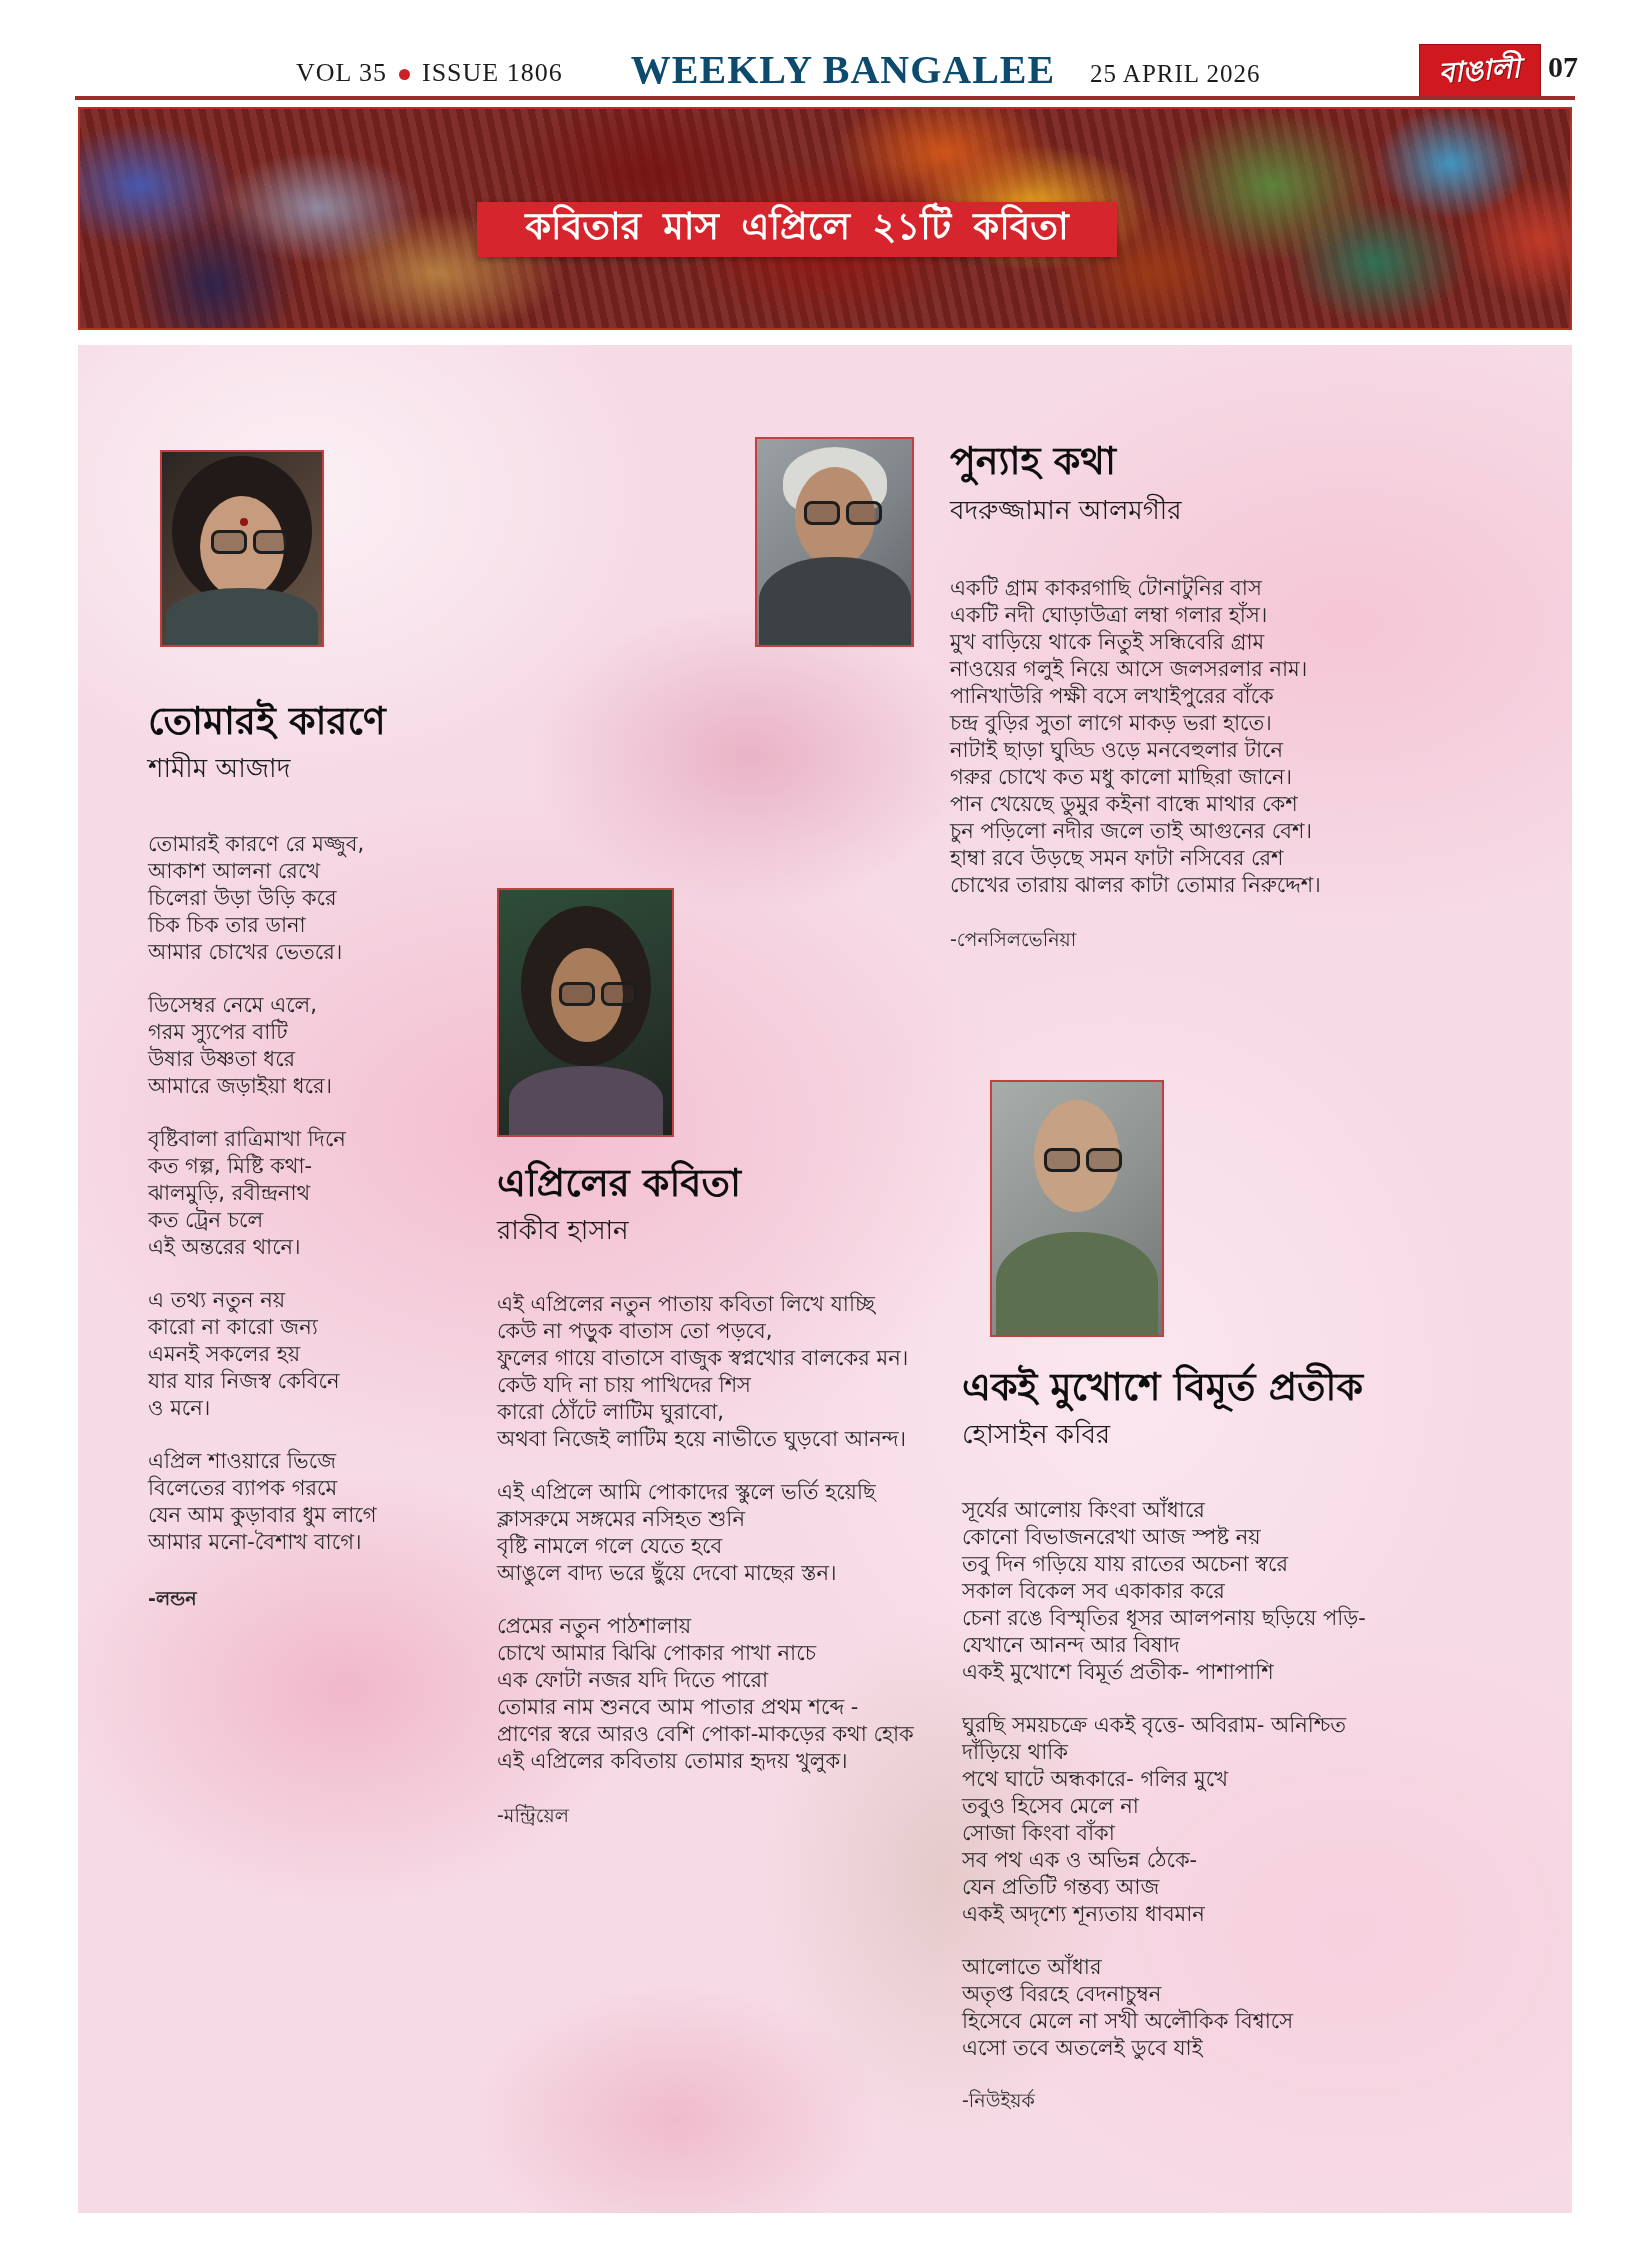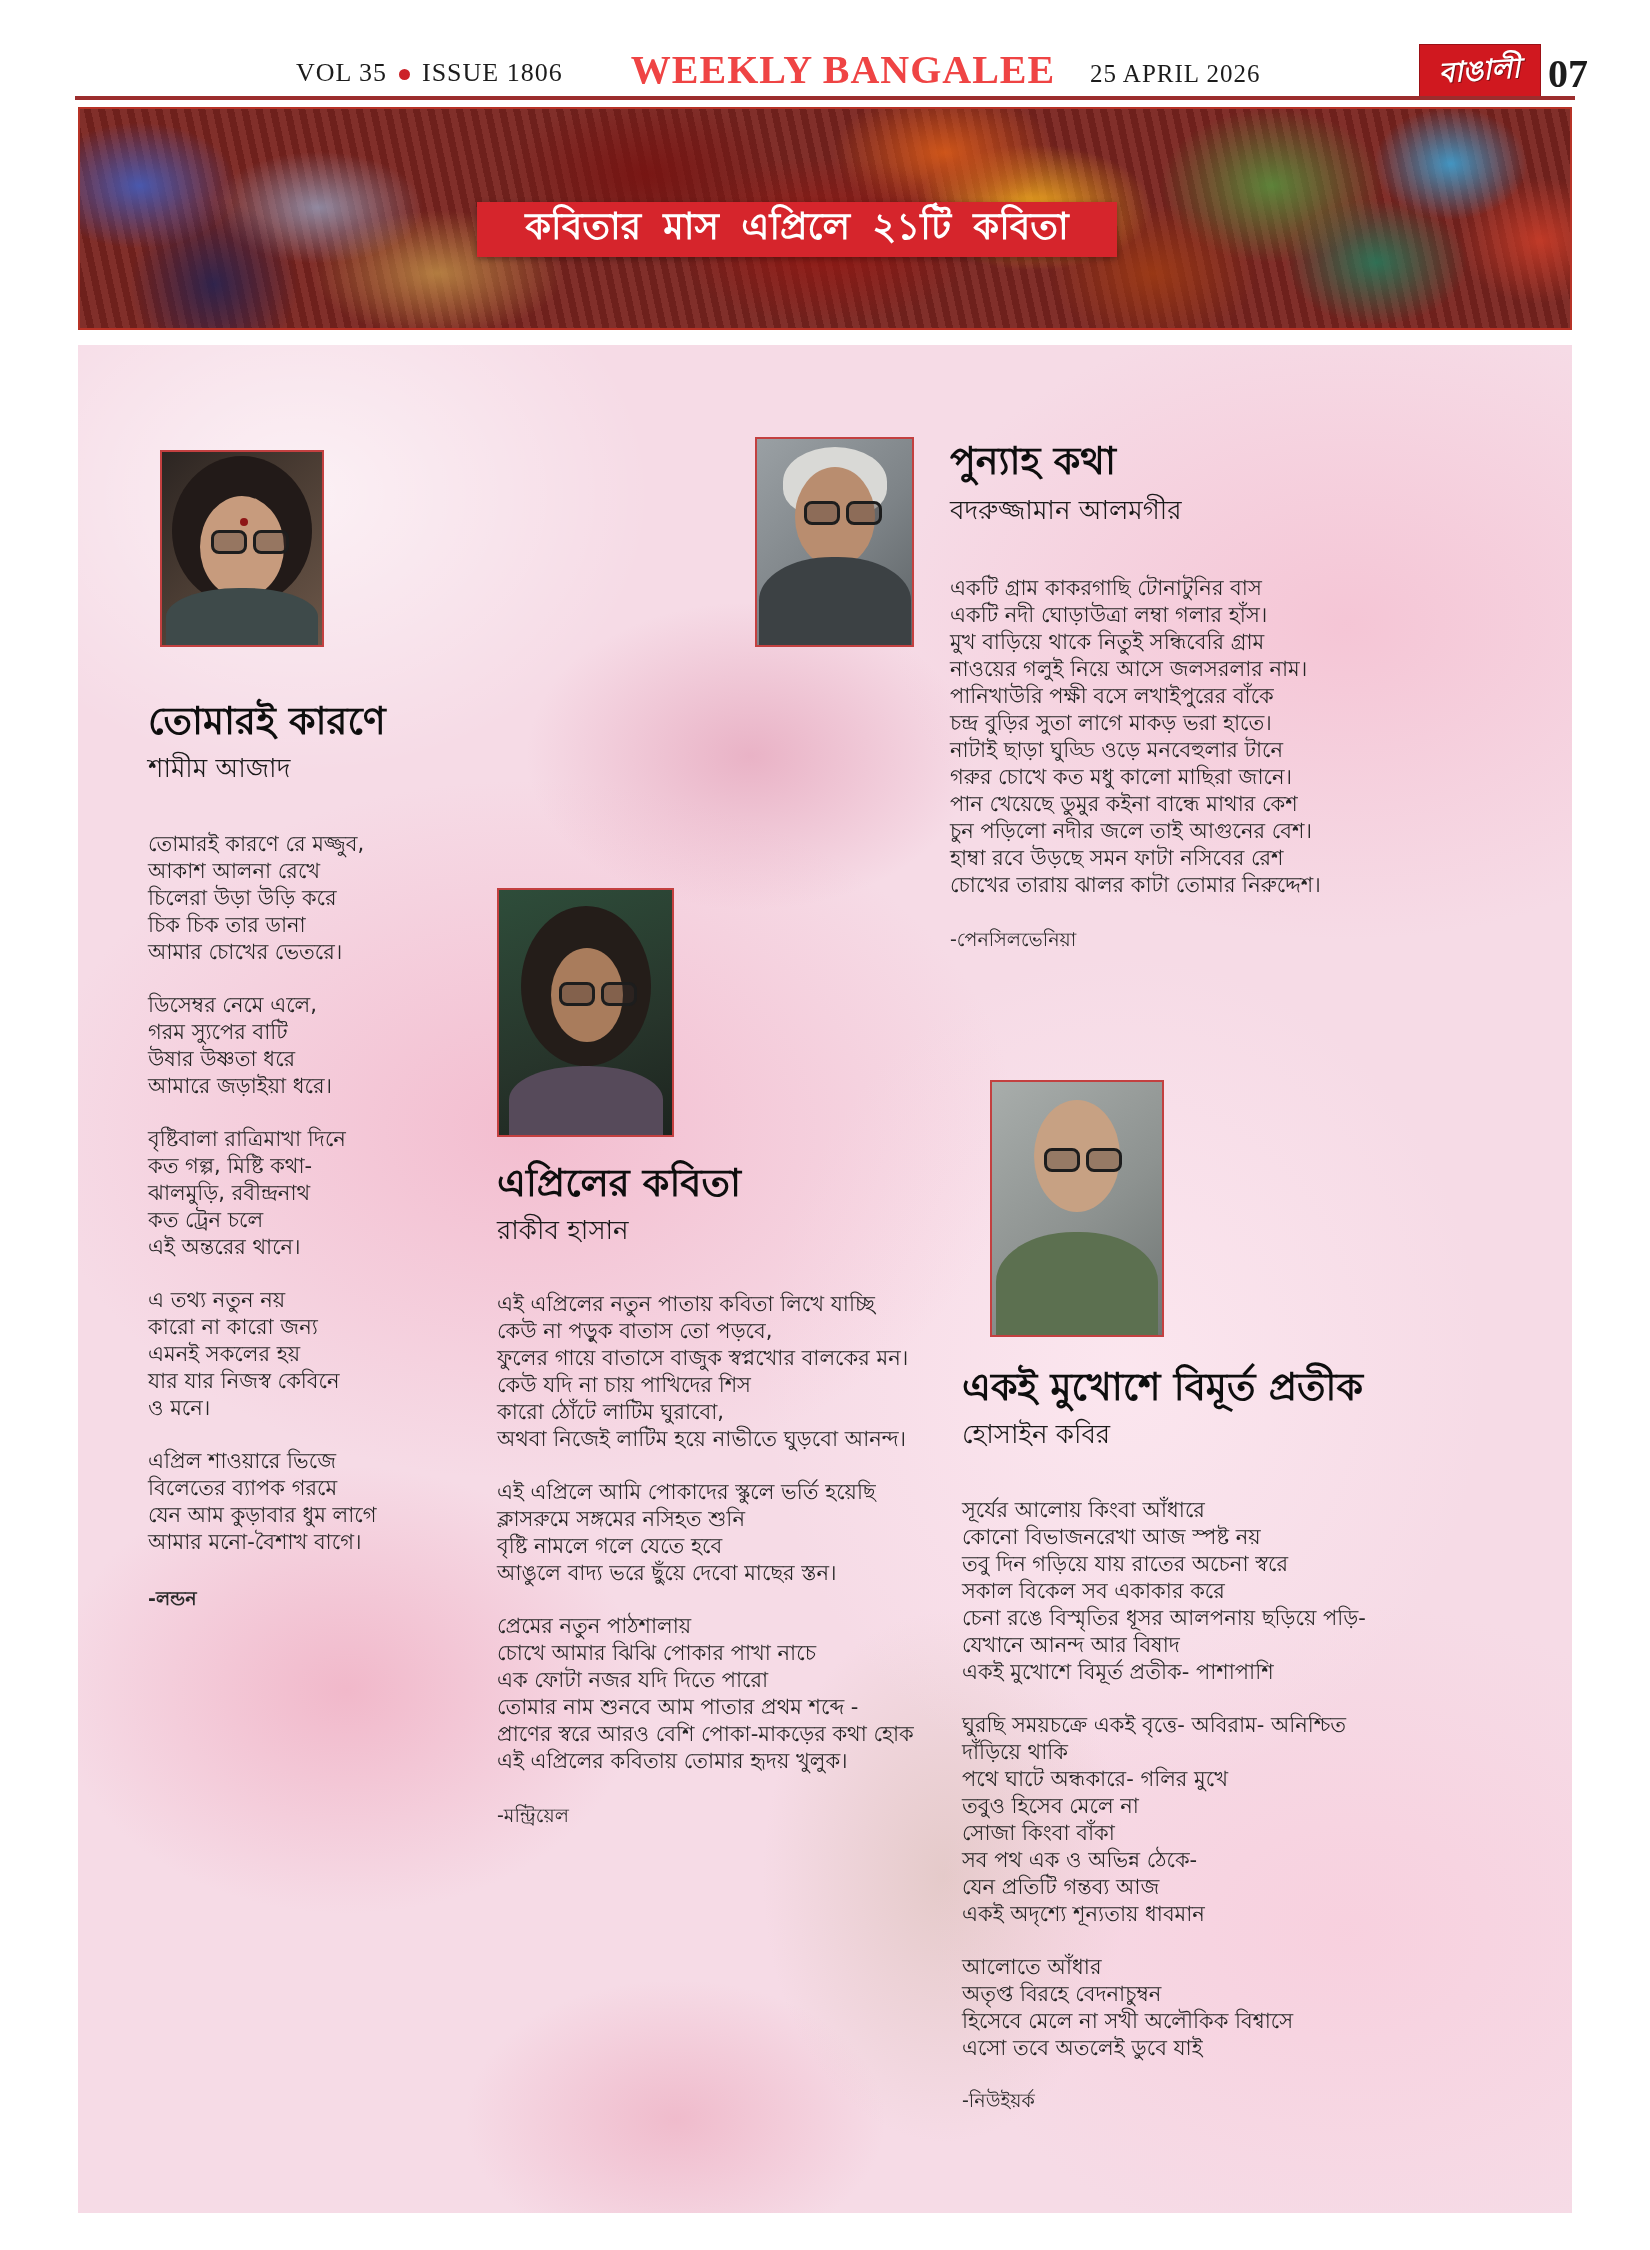--- a/index.html
+++ b/index.html
@@ -3,27 +3,27 @@
 <meta charset="utf-8">
 <style>
   html,body{margin:0;padding:0;background:#ffffff;}
   .page{position:relative;width:1650px;height:2250px;background:#ffffff;overflow:hidden;
         font-family:"Liberation Serif", serif;border-radius:25px;}
 
   
   .vol-issue{position:absolute;left:296px;top:58px;font-size:26px;color:#1c1c1c;letter-spacing:1px;white-space:nowrap;}
   .dot{display:inline-block;width:11px;height:11px;border-radius:50%;background:#cc2127;margin:0 12px 2px 12px;vertical-align:middle;}
   .masthead{position:absolute;left:843px;top:46px;transform:translateX(-50%);font-size:40px;font-weight:700;
-            color:#ef4444;letter-spacing:1px;white-space:nowrap;}
+            color:#0c4a6e;letter-spacing:1px;white-space:nowrap;}
   .issue-date{position:absolute;left:1090px;top:60px;font-size:25px;color:#1c1c1c;letter-spacing:1px;white-space:nowrap;}
   .logo{position:absolute;left:1419px;top:44px;width:120px;height:54px;background:#d0181f;border:1px solid #9b1016;
         display:flex;align-items:center;justify-content:center;overflow:hidden;}
   .logo span{color:#ffffff;font-size:28px;font-weight:700;font-style:italic;transform:rotate(-4deg);
              font-family:"DejaVu Sans", sans-serif;text-shadow:1px 1px 0 #7e0d12;}
-  .pagenum{position:absolute;left:1548px;top:50px;font-size:40px;font-weight:700;color:#1c1c1c;}
+  .pagenum{position:absolute;left:1548px;top:50px;font-size:30px;font-weight:700;color:#1c1c1c;}
   .rule{position:absolute;left:75px;top:96px;width:1500px;height:4px;background:#9b2d2d;}
 
   
   .banner{position:absolute;left:78px;top:107px;width:1494px;height:223px;border:2px solid #b73226;box-sizing:border-box;
     background-color:#7a241f;
     background-image:
       radial-gradient(ellipse 140px 90px at 4% 35%, rgba(70,90,180,.95), transparent 70%),
       radial-gradient(ellipse 120px 120px at 9% 80%, rgba(40,35,80,.9), transparent 70%),
       radial-gradient(ellipse 150px 80px at 16% 45%, rgba(150,160,190,.8), transparent 70%),
       radial-gradient(ellipse 180px 90px at 24% 75%, rgba(190,140,70,.85), transparent 70%),

